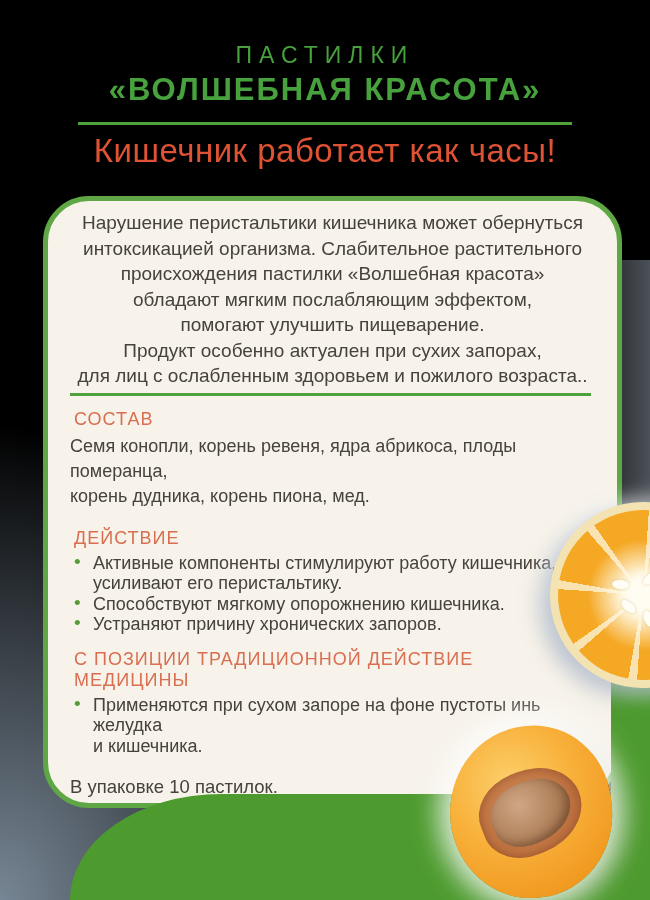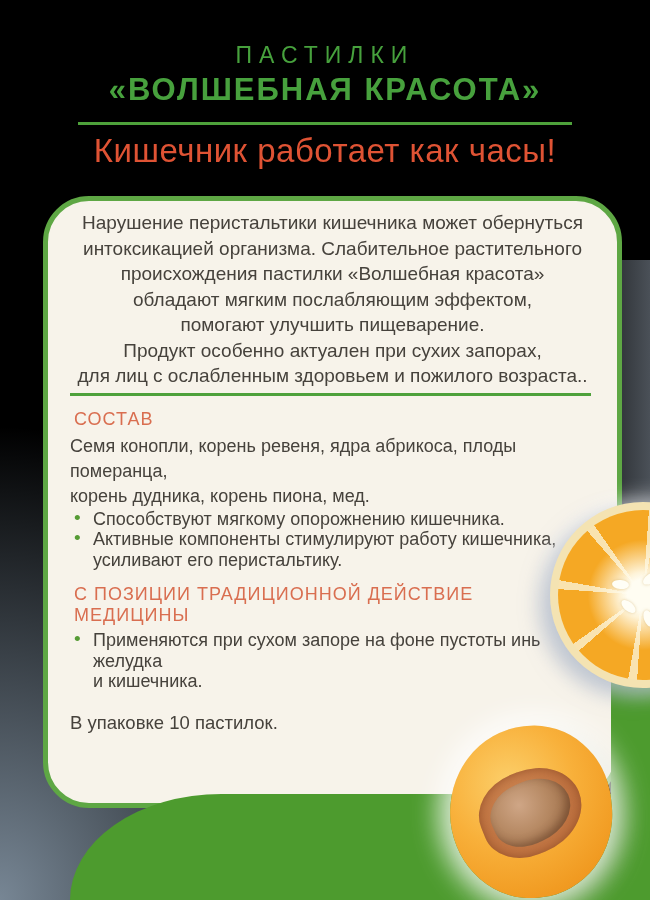--- a/index.html
+++ b/index.html
@@ -98,24 +98,26 @@
 для лиц с ослабленным здоровьем и пожилого возраста..</p>
     <div class="divider"></div>
 
     <div class="sec">
       <h3 class="sec-h">СОСТАВ</h3>
       <p class="sec-body">Семя конопли, корень ревеня, ядра абрикоса, плоды померанца,
 корень дудника, корень пиона, мед.</p>
     </div>
 
     <div class="sec">
+      <h3 class="sec-h mt">ДЕЙСТВИЕ</h3>
       <ul class="blist">
-        <li>Способствуют мягкому опорожнению кишечника.</li>
         <li>Активные компоненты стимулируют работу кишечника,
 усиливают его перистальтику.</li>
+        <li>Способствуют мягкому опорожнению кишечника.</li>
+        <li>Устраняют причину хронических запоров.</li>
       </ul>
     </div>
 
     <div class="sec">
       <h3 class="sec-h mt2">С ПОЗИЦИИ ТРАДИЦИОННОЙ ДЕЙСТВИЕ МЕДИЦИНЫ</h3>
       <ul class="blist">
         <li>Применяются при сухом запоре на фоне пустоты инь желудка
 и кишечника.</li>
       </ul>
     </div>

